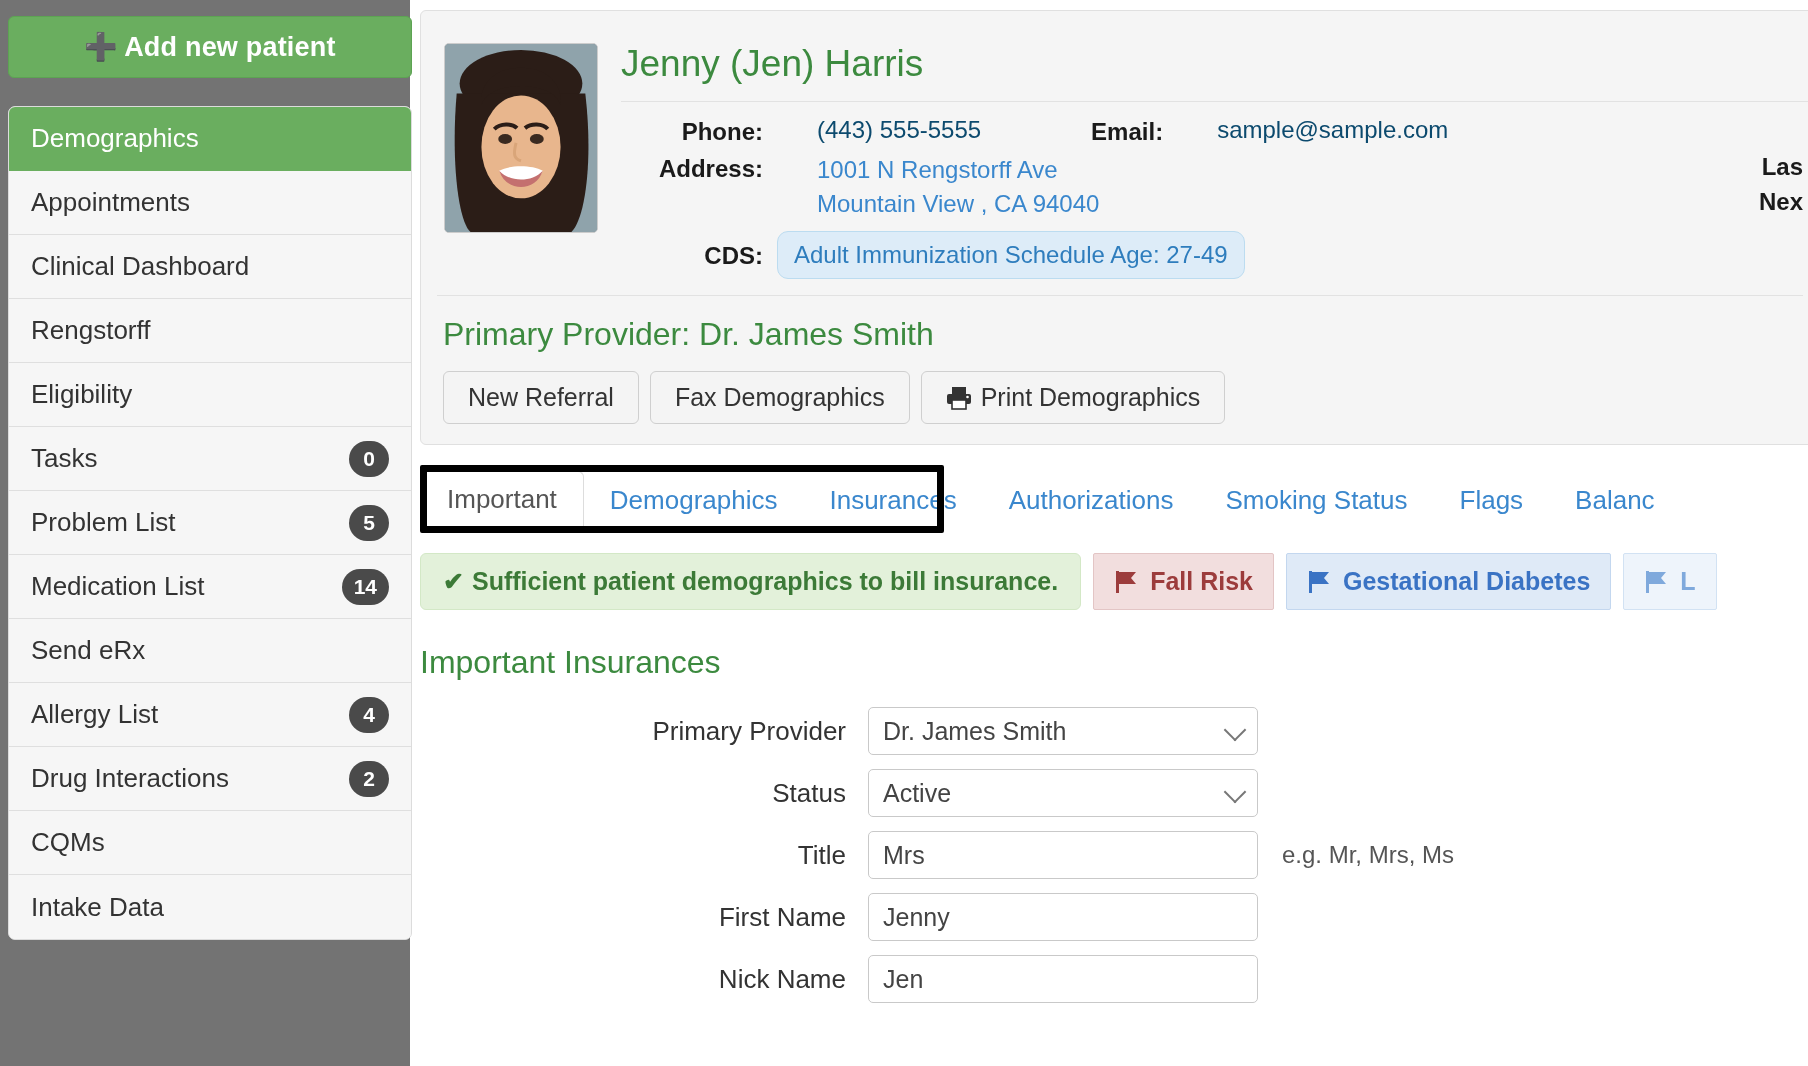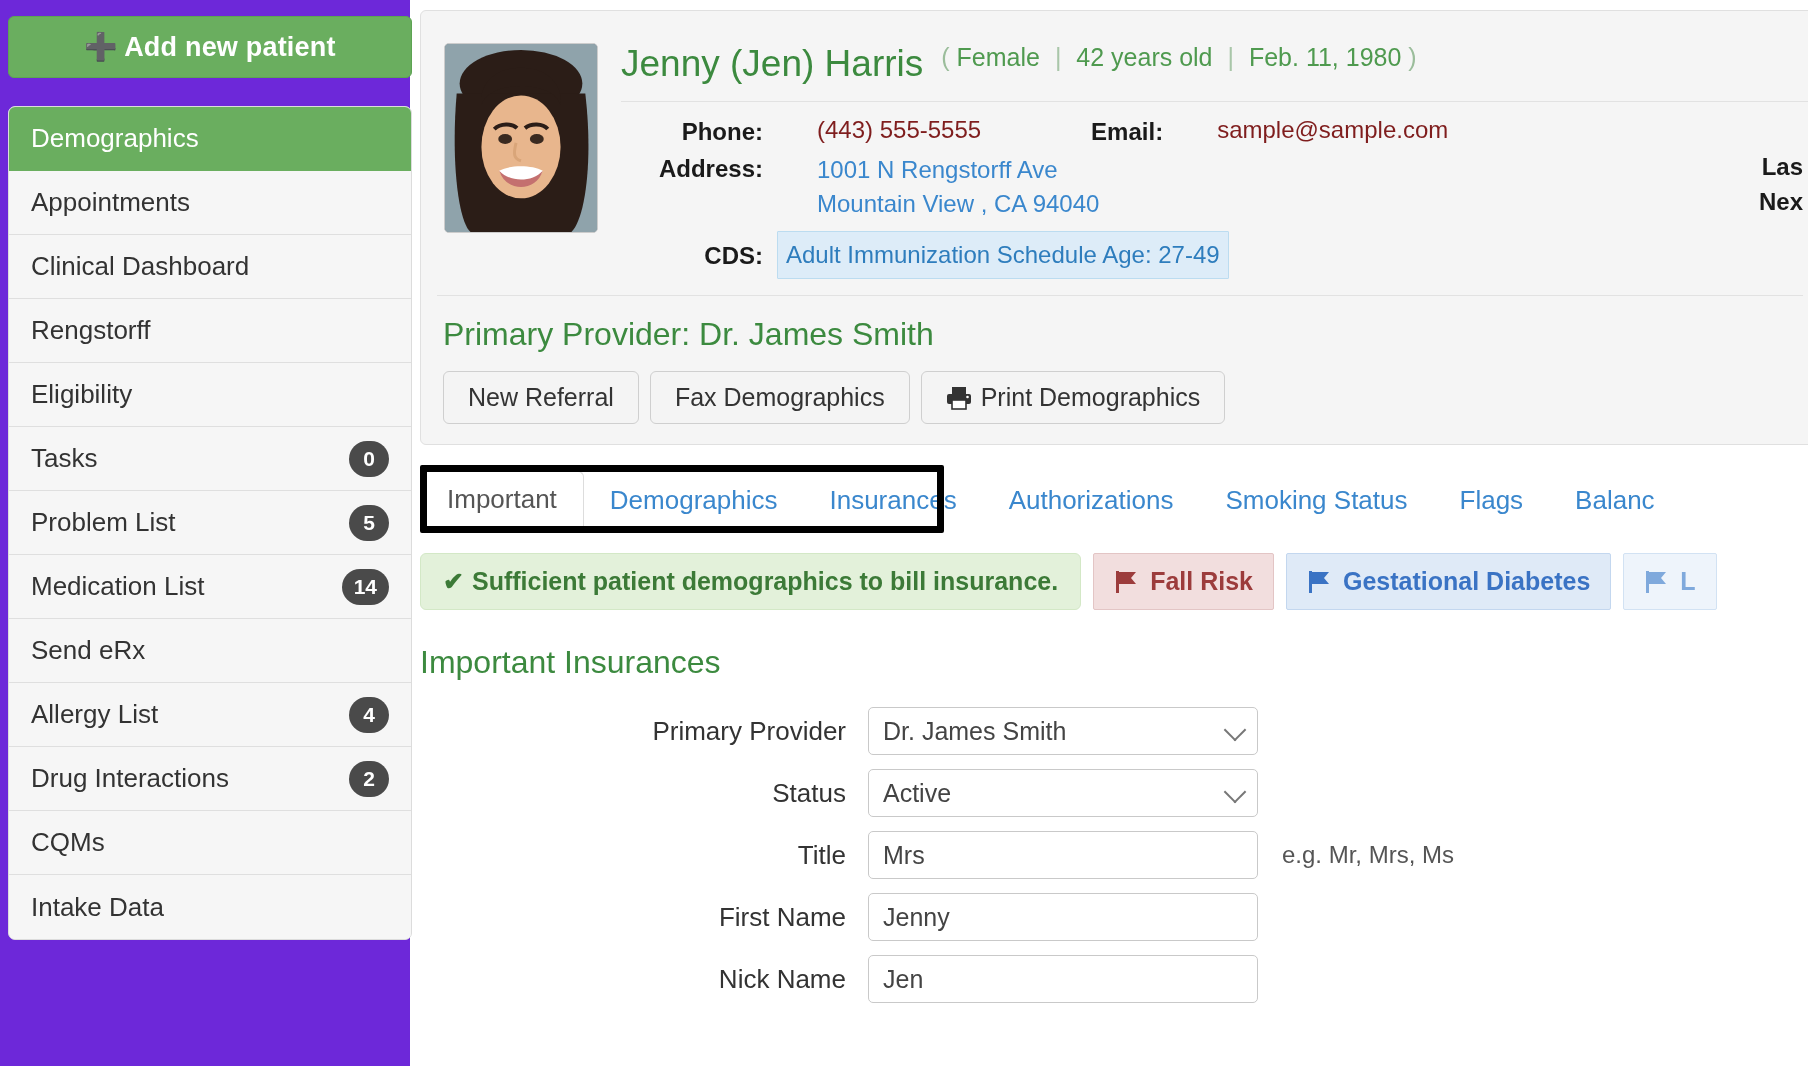--- a/index.html
+++ b/index.html
@@ -12,21 +12,21 @@
     color: #333333;
     -webkit-font-smoothing: antialiased;
   }
   .page { position: relative; width: 1808px; height: 1066px; display: flex; }
 
   
   .sidebar {
     width: 410px;
     flex: 0 0 410px;
     padding: 10px 8px 0 8px;
-    background: #6d28d9;
+    background: #737373;
   }
   .add-patient-btn {
     display: block;
     width: 404px;
     margin: 6px 0 0 0;
     padding: 14px 10px;
     background: #6aae5f;
     border: 1px solid #5da353;
     border-radius: 6px;
     color: #ffffff;
@@ -128,32 +128,32 @@
     display: flex;
     padding: 14px 0 16px 0;
   }
   .detail-left { flex: 0 0 auto; }
   .drow { display: flex; align-items: flex-start; margin-bottom: 7px; white-space: nowrap; gap: 40px; }
   .dlabel {
     font-size: 24px; font-weight: bold; color: #1a1a1a;
     text-align: right; width: 142px; flex: 0 0 142px;
     padding-top: 2px;
   }
-  .dval { font-size: 24px; color: #7f1d1d; margin-left: 14px; cursor: pointer; }
+  .dval { font-size: 24px; color: #0c4a6e; margin-left: 14px; cursor: pointer; }
   .dval-stack { margin-left: 14px; }
   .dval-stack div { font-size: 24px; color: #3a87cd; line-height: 1.42; cursor: pointer; }
 
   .cds-row { display: flex; align-items: center; margin-top: 10px; }
   .cds-badge {
     background: #ddecf8;
     border: 1px solid #bcdcf0;
-    border-radius: 1px;
+    border-radius: 11px;
     color: #2e7dbd;
     font-size: 24px;
-    padding: 9px 8px;
+    padding: 9px 16px;
     margin-left: 14px;
     cursor: pointer;
   }
 
   .detail-right {
     margin-left: auto;
     padding-right: 6px;
     padding-top: 34px;
     text-align: right;
   }
@@ -374,29 +374,20 @@
               <path d="M55 128 C66 122 88 122 99 128 C92 146 62 146 55 128 Z" fill="#ffffff"></path>
               <path d="M55 128 C66 140 88 140 99 128 C92 150 62 150 55 128 Z" fill="#c4706f"></path>
               <path d="M72 100 C69 112 70 116 77 118" stroke="#d9a579" stroke-width="3" fill="none"></path>
             </svg>
           </div>
         </div>
 
         <div class="pc-info">
           <div class="pname-row">
             <span class="pname">Jenny (Jen) Harris</span>
-            <span class="pmeta">
-              <span class="paren">(</span>
-              <span>Female</span>
-              <span class="sep">|</span>
-              <span>42 years old</span>
-              <span class="sep">|</span>
-              <span>Feb. 11, 1980</span>
-              <span class="paren">)</span>
-            </span>
           </div>
 
           <div class="pc-details">
             <div class="detail-left">
               <div class="drow">
                 <span class="dlabel">Phone:</span>
                 <span class="dval">(443) 555-5555</span>
                 <span class="dlabel email">Email:</span>
                 <span class="dval">sample@sample.com</span>
               </div>

